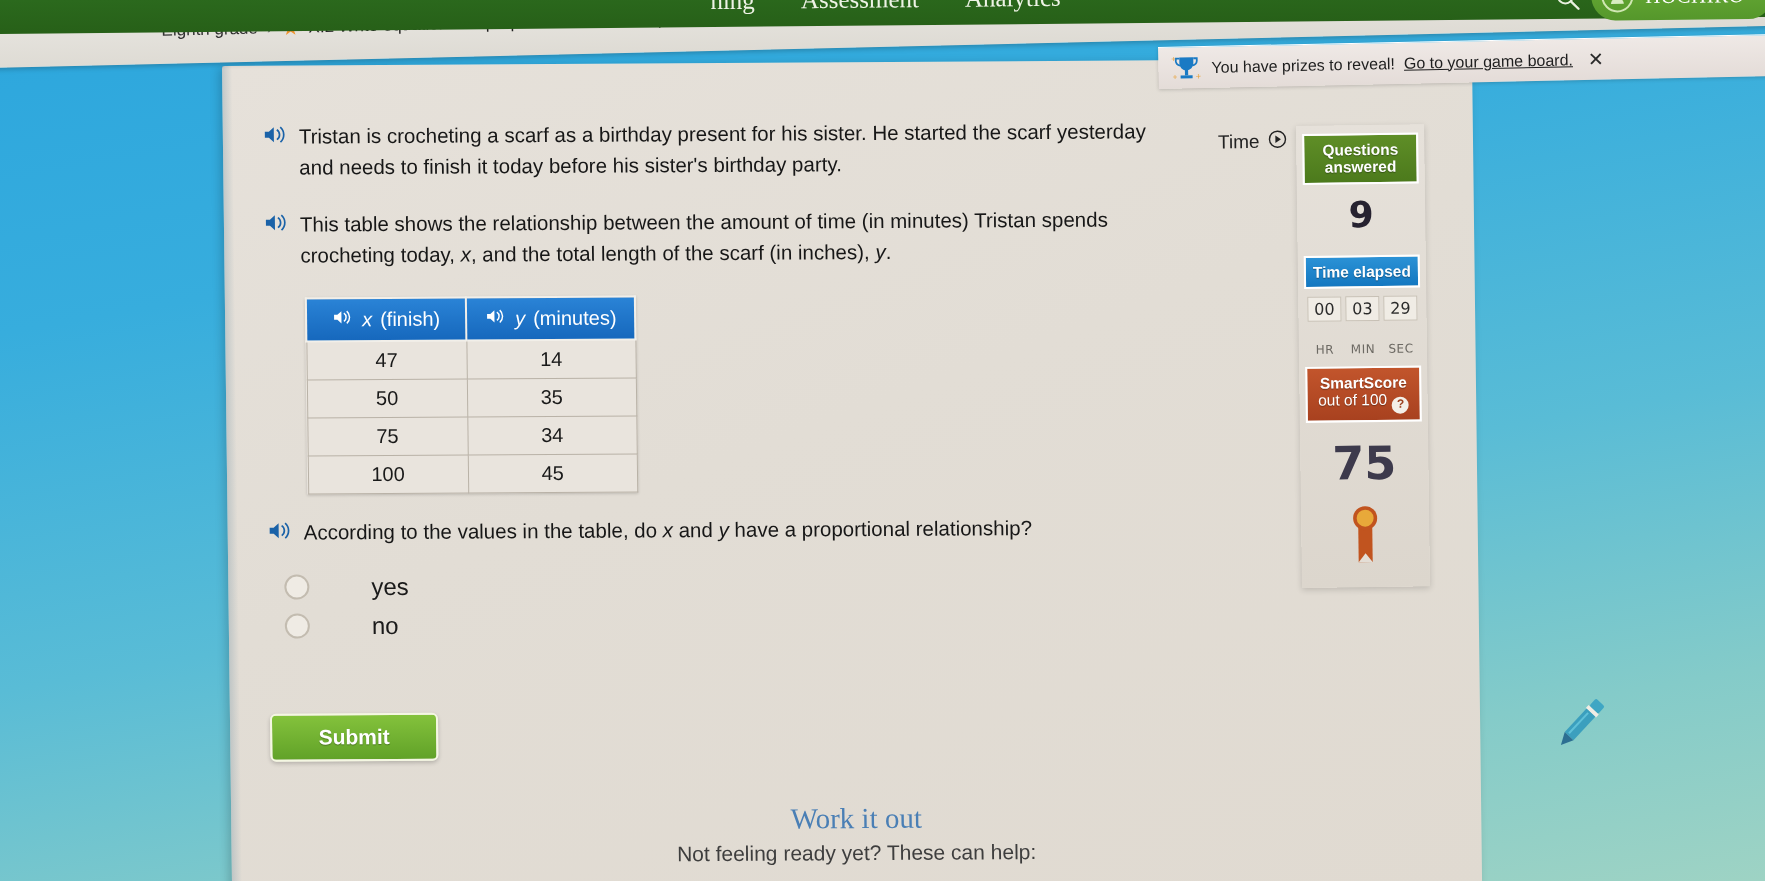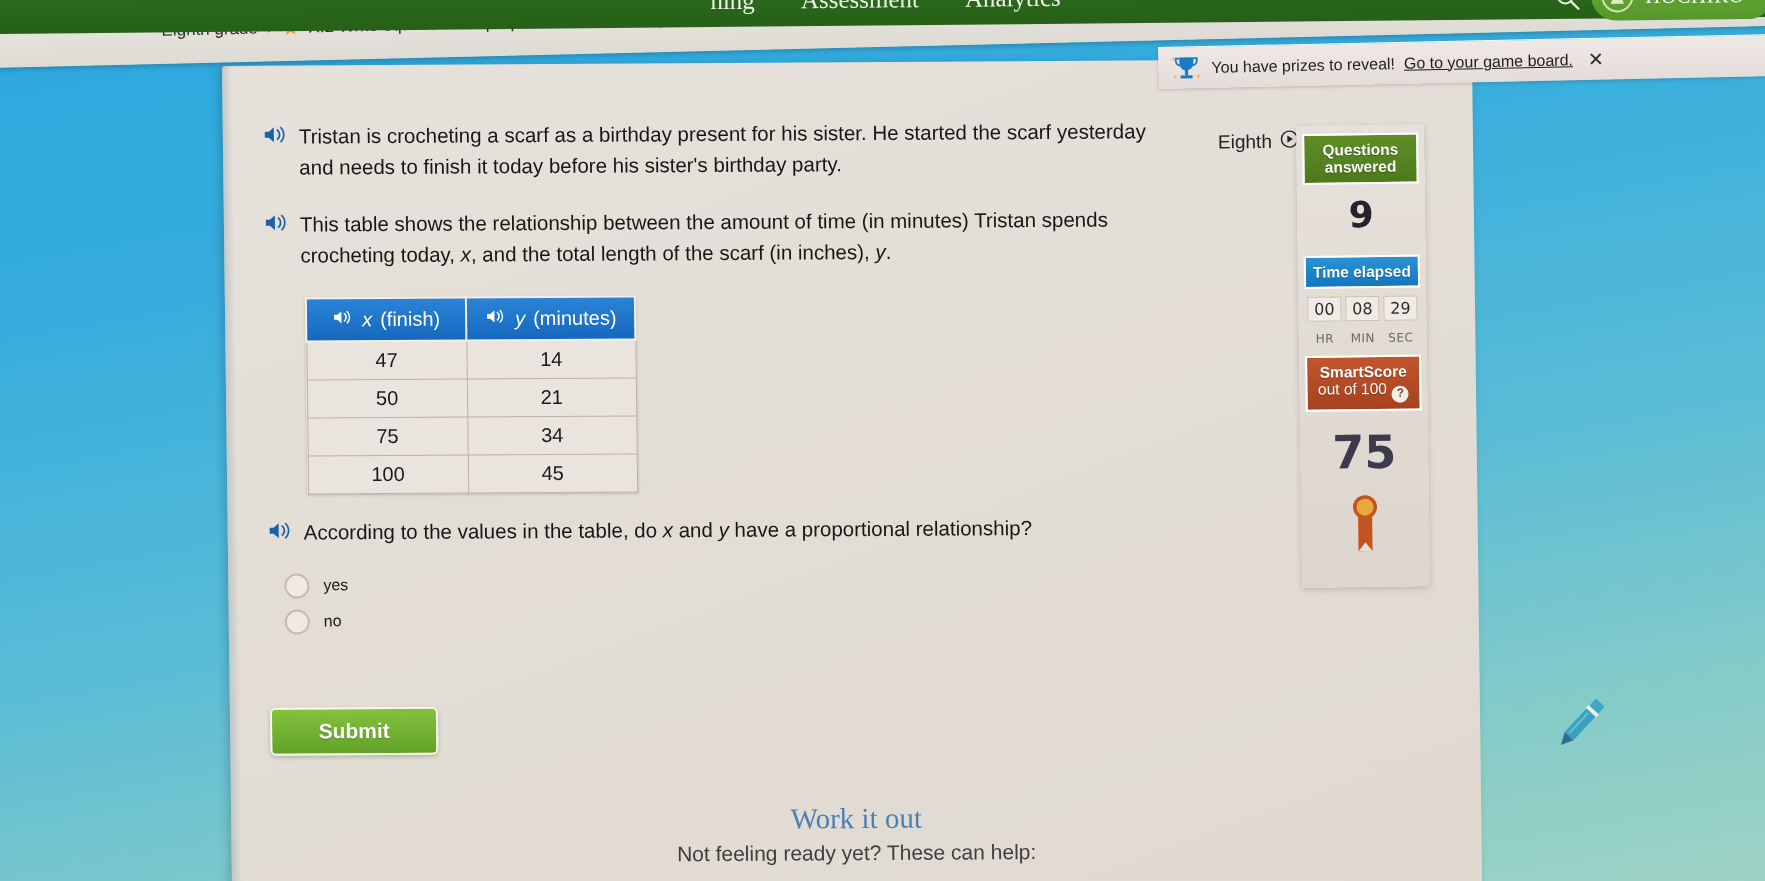--- a/index.html
+++ b/index.html
@@ -189,21 +189,21 @@
     margin: 11px 0 11px 16px;
     cursor: pointer;
   }
   .radio {
     width: 25px; height: 25px;
     border: 2px solid #c3bcb0;
     border-radius: 50%;
     background: #efebe4;
     flex: 0 0 auto;
   }
-  .choice-label { font-size: 16px; color: #1a1a1a; }
+  .choice-label { font-size: 24px; color: #1a1a1a; margin-left: 48px; }
 
   
   #submit {
     margin: 62px 0 0 0;
     width: 168px; height: 48px;
     border: 2px solid #f4f7e2;
     border-radius: 6px;
     background: linear-gradient(180deg,#84c23c 0%, #61a228 100%);
     color: #ffffff;
     font-size: 21px;
@@ -290,21 +290,21 @@
   .clock .val {
     background: #f0ece5;
     border: 1px solid #c7c0b5;
     font-size: 16px;
     color: #2b2b2b;
     padding: 2px 0;
     font-family: "DejaVu Sans", sans-serif;
   }
   .clock .lbl {
     font-size: 12px; color: #6d6a64;
-    margin-top: 10px; letter-spacing: .5px;
+    margin-top: 21px; letter-spacing: .5px;
     font-family: "DejaVu Sans", sans-serif;
   }
 
   .qmark {
     display: inline-flex; align-items: center; justify-content: center;
     width: 17px; height: 17px;
     border-radius: 50%;
     background: #f3efe8;
     color: #9c4220;
     font-size: 12px; font-weight: bold;
@@ -431,21 +431,21 @@
               </th>
             </tr>
           </thead>
           <tbody>
             <tr>
               <td>47</td>
               <td>14</td>
             </tr>
             <tr>
               <td>50</td>
-              <td>21</td>
+              <td>35</td>
             </tr>
             <tr>
               <td>75</td>
               <td>34</td>
             </tr>
             <tr>
               <td>100</td>
               <td>45</td>
             </tr>
           </tbody>
@@ -475,42 +475,42 @@
       <button id="submit">Submit</button>
     </div>
 
     <div id="workitout">
       <div class="wtitle">Work it out</div>
       <div class="wsub">Not feeling ready yet? These can help:</div>
     </div>
   </div>
 
   <div id="video">
-    <span>Eighth</span>
+    <span>Time</span>
     <span>
       <svg width="19" height="19" viewBox="0 0 19 19">
         <circle cx="9.5" cy="9.5" r="8" fill="none" stroke="#222" stroke-width="1.4"></circle>
         <path d="M7.4 5.8l5.6 3.7-5.6 3.7z" fill="#222"></path>
       </svg>
     </span>
   </div>
 
   <div id="panel">
 
     <div class="panel-head green">Questions answered</div>
     <div class="bignum">9</div>
 
     <div class="panel-head blue">Time elapsed</div>
     <div class="clock">
       <div class="unit">
         <div class="val">00</div>
         <div class="lbl">HR</div>
       </div>
       <div class="unit">
-        <div class="val">08</div>
+        <div class="val">03</div>
         <div class="lbl">MIN</div>
       </div>
       <div class="unit">
         <div class="val">29</div>
         <div class="lbl">SEC</div>
       </div>
     </div>
 
     <div class="panel-head red" style="margin-top:10px;">
       <div>SmartScore</div>

